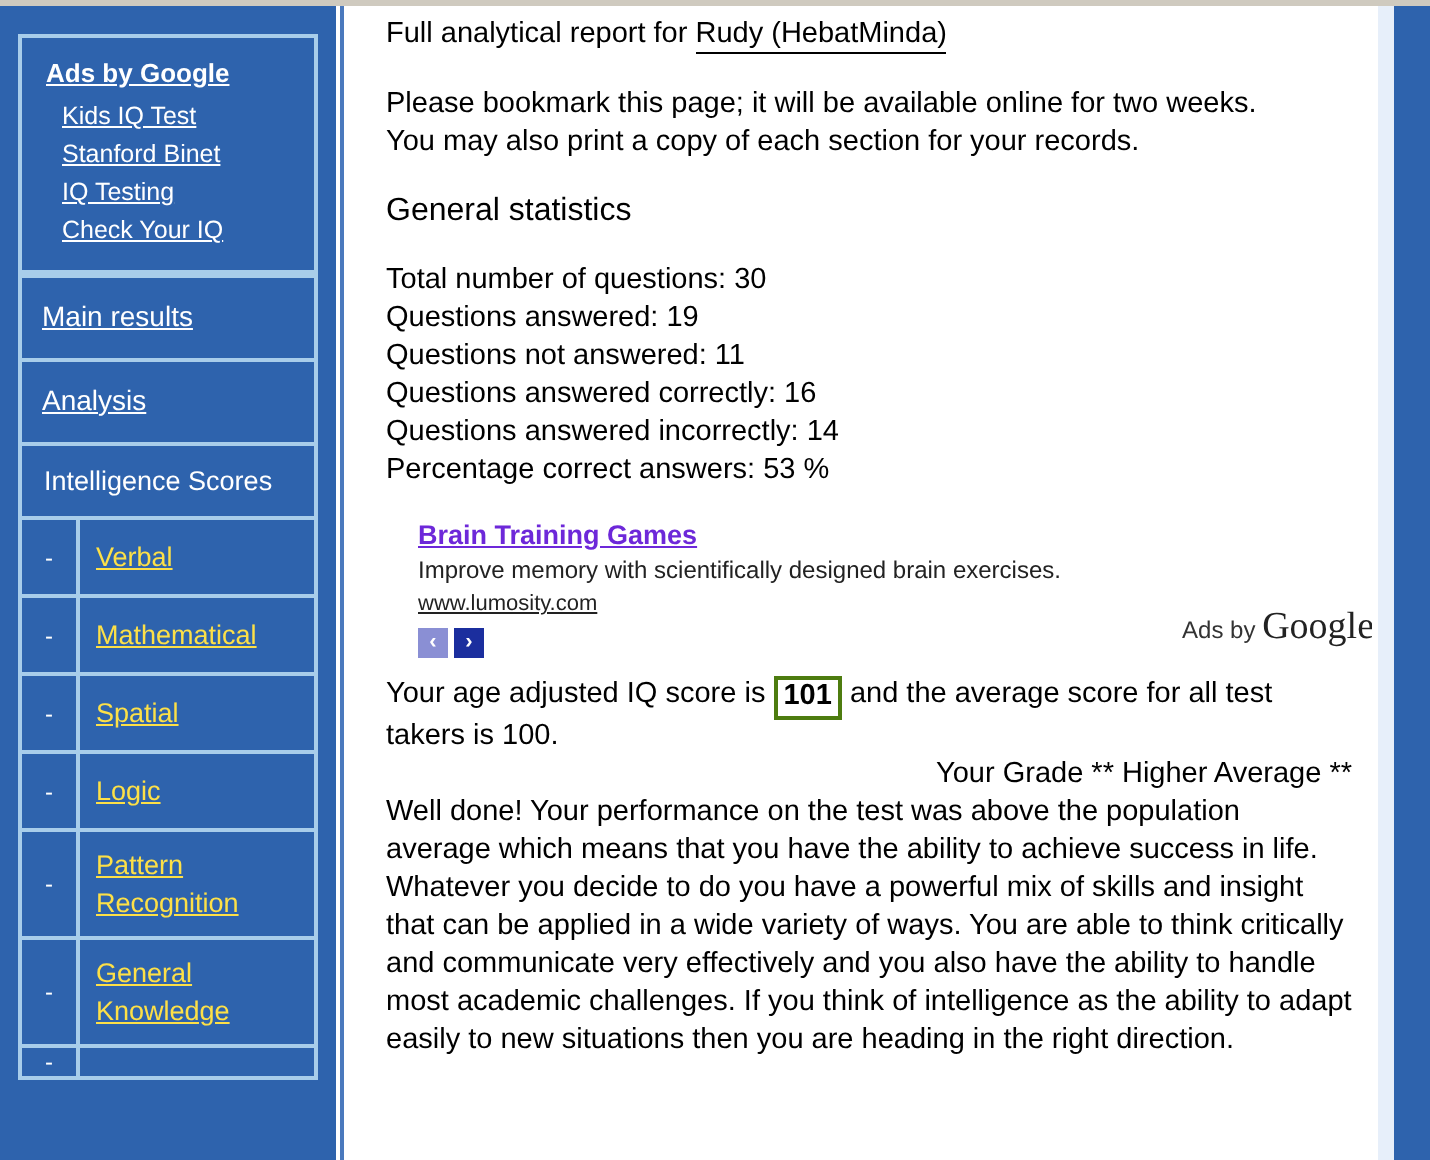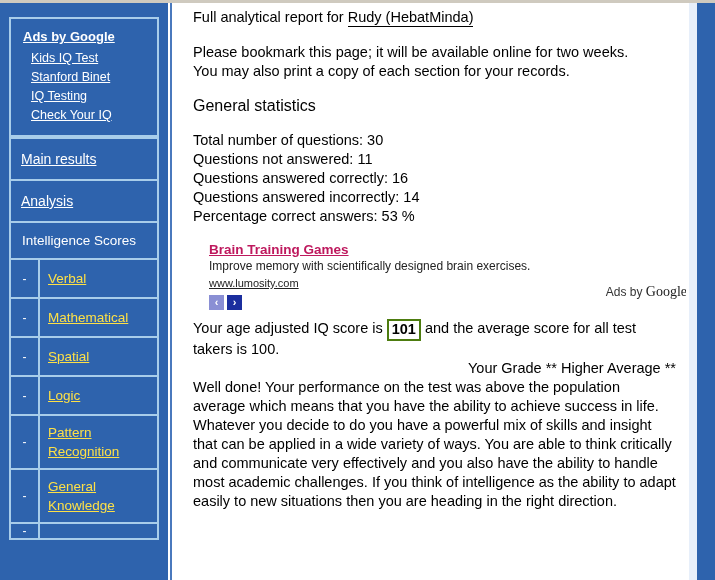--- a/index.html
+++ b/index.html
@@ -203,21 +203,21 @@
     line-height: 19.5px;
   }
 
   
   .gad {
     margin: 4px 0 8px 16px;
     position: relative;
     width: 470px;
   }
   .gad-title {
-    color: #be185d;
+    color: #6d28d9;
     font-weight: bold;
     font-size: 13.5px;
     text-decoration: underline;
     line-height: 16px;
   }
   .gad-desc {
     color: #222222;
     font-size: 12px;
     line-height: 14px;
     padding-top: 1px;
@@ -249,21 +249,21 @@
   .gad-arrow.next { background: #1b2e9e; }
   .gad-byline {
     position: absolute;
     right: -8px;
     top: 44px;
     font-size: 12px;
     color: #333333;
   }
   .gad-byline .g-word {
     font-family: "Liberation Serif", serif;
-    font-size: 14px;
+    font-size: 19px;
     color: #222222;
     margin-top: 24px;
   }
 
   .score-para {
     margin-top: 16px;
     margin-bottom: 16px;
   }
   .score-box {
     display: inline-block;
@@ -372,20 +372,21 @@
 
     <div class="para">
       <div class="line">Please bookmark this page; it will be available online for two weeks.</div>
       <div class="line">You may also print a copy of each section for your records.</div>
     </div>
 
     <div class="para">General statistics</div>
 
     <div class="stats-block">
       <div class="line">Total number of questions: 30</div>
+      <div class="line">Questions answered: 19</div>
       <div class="line">Questions not answered: 11</div>
       <div class="line">Questions answered correctly: 16</div>
       <div class="line">Questions answered incorrectly: 14</div>
       <div class="line">Percentage correct answers: 53 %</div>
     </div>
 
     <div class="gad">
       <a href="#" class="gad-title">Brain Training Games</a>
       <div class="gad-desc">Improve memory with scientifically designed brain exercises.</div>
       <a href="#" class="gad-url">www.lumosity.com</a>

